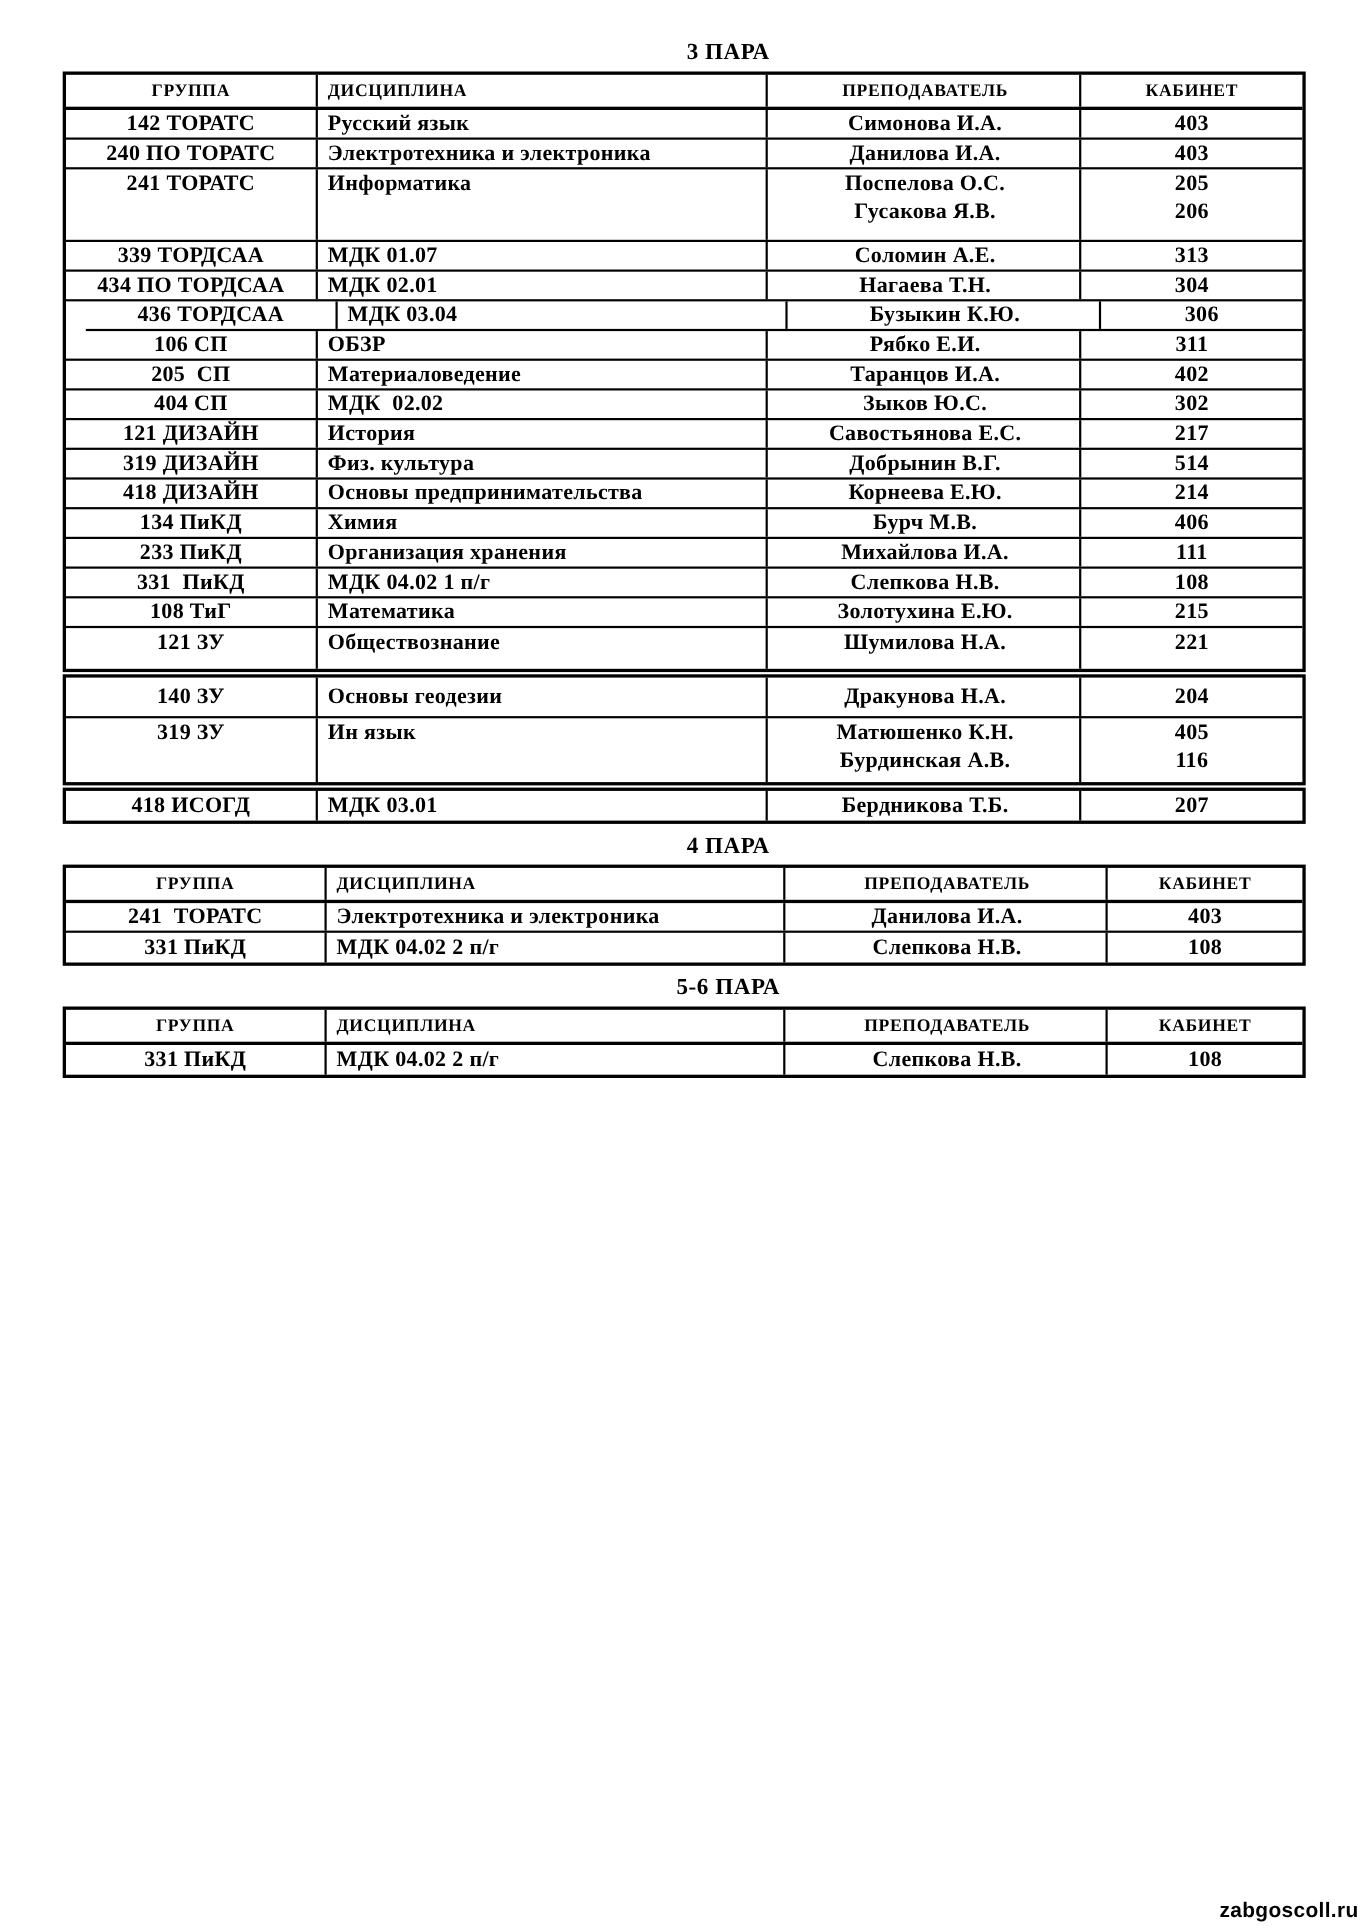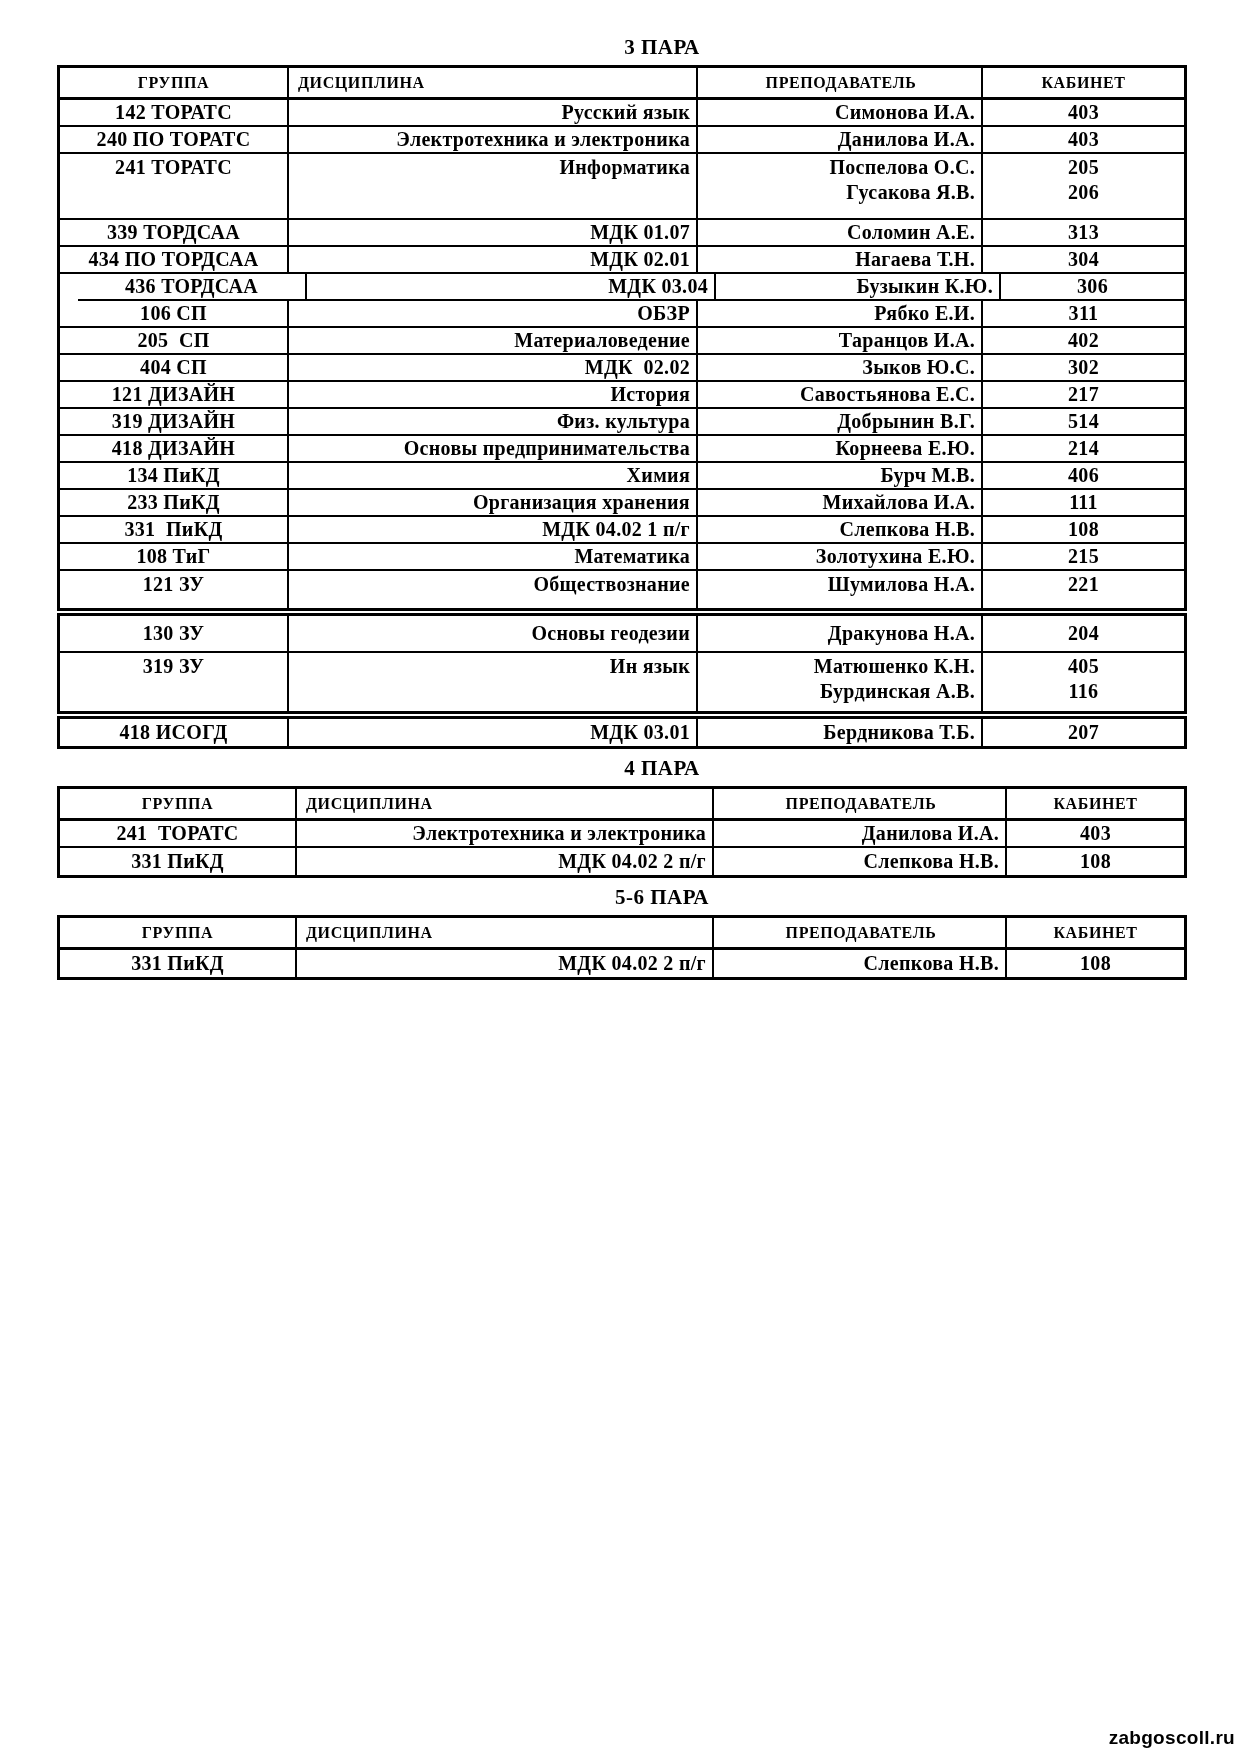--- a/index.html
+++ b/index.html
@@ -26,23 +26,23 @@
   .row.header{border-bottom:3px solid #000;height:32px;}
   .cell{
     box-sizing:border-box;border-right:2px solid #000;
     display:flex;flex-direction:column;justify-content:center;
     padding:0 6px;overflow:hidden;white-space:pre-wrap;
   }
   .cell:last-child{border-right:none;}
   .cell .ln{width:100%;line-height:25px;font-size:20px;letter-spacing:0.3px;}
   .c0 .ln{text-align:center;}
   .c1{padding-left:9px;}
-  .c1 .ln{text-align:right;}
+  .c1 .ln{text-align:left;}
   .c2{padding-left:9px;}
-  .c2 .ln{text-align:right;}
+  .c2 .ln{text-align:center;}
   .c3 .ln{text-align:center;}
   .row.header .cell .ln{text-align:center;font-size:16px;letter-spacing:0.6px;}
   .row.header .cell.c1 .ln{text-align:left;}
   .row.va-top{}
   .row.va-top .cell{justify-content:flex-start;padding-top:1px;}
   .watermark{
     position:absolute;right:5px;bottom:5px;
     font-family:"Liberation Sans","DejaVu Sans",sans-serif;font-weight:bold;
     font-size:19px;color:#000000;letter-spacing:0.3px;
     text-shadow:-2px -2px 0 #fff,2px -2px 0 #fff,-2px 2px 0 #fff,2px 2px 0 #fff,
@@ -160,21 +160,21 @@
         </div>
         <div class="row va-top last" style="grid-template-columns: 229px 409px 285px 1fr; height: 37px;">
           <div class="cell c0"><div class="ln">121 ЗУ</div></div>
           <div class="cell c1"><div class="ln">Обществознание</div></div>
           <div class="cell c2"><div class="ln">Шумилова Н.А.</div></div>
           <div class="cell c3"><div class="ln">221</div></div>
         </div>
       </div>
       <div class="tbl gap">
         <div class="row" style="grid-template-columns: 229px 409px 285px 1fr; height: 37px;">
-          <div class="cell c0"><div class="ln">130 ЗУ</div></div>
+          <div class="cell c0"><div class="ln">140 ЗУ</div></div>
           <div class="cell c1"><div class="ln">Основы геодезии</div></div>
           <div class="cell c2"><div class="ln">Дракунова Н.А.</div></div>
           <div class="cell c3"><div class="ln">204</div></div>
         </div>
         <div class="row va-top last" style="grid-template-columns: 229px 409px 285px 1fr; height: 58px;">
           <div class="cell c0"><div class="ln">319 ЗУ</div></div>
           <div class="cell c1"><div class="ln">Ин язык</div></div>
           <div class="cell c2"><div class="ln">Матюшенко К.Н.</div><div class="ln">Бурдинская А.В.</div></div>
           <div class="cell c3"><div class="ln">405</div><div class="ln">116</div></div>
         </div>

